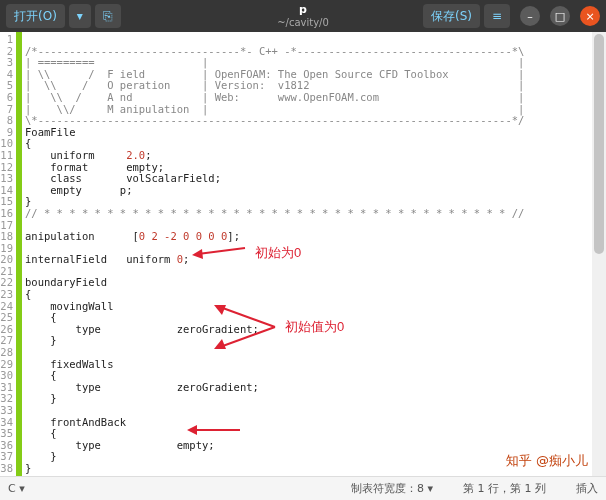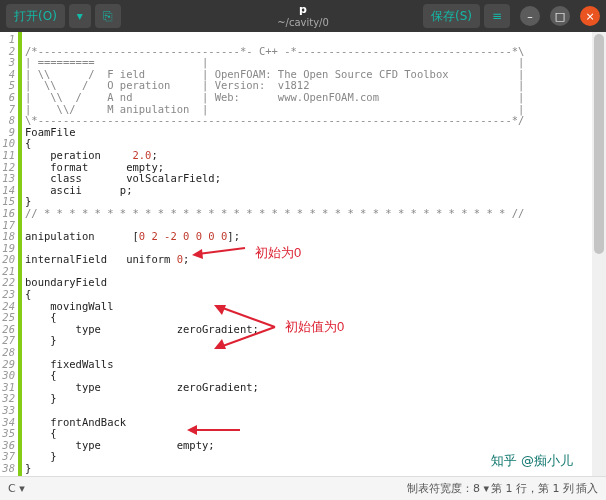--- a/index.html
+++ b/index.html
@@ -1,43 +1,43 @@
 <!DOCTYPE html>
 <html><head>
 <meta charset="utf-8">
 <style>
   * { box-sizing: border-box; margin: 0; padding: 0; }
   body { width: 606px; height: 500px; background: #fff; font-family: "DejaVu Sans", sans-serif; overflow: hidden; position: relative; }
   
   .titlebar { height: 32px; background: #363636; display: flex; align-items: center; padding: 0 6px; gap: 4px; }
-  .tbtn { height: 24px; background: #4a4a4a; border-radius: 4px; color: #14b8a6; font-size: 12px; display: flex; align-items: center; justify-content: center; padding: 0 8px; }
+  .tbtn { height: 24px; background: #4a4a4a; border-radius: 4px; color: #7dd3fc; font-size: 12px; display: flex; align-items: center; justify-content: center; padding: 0 8px; }
   .tbtn.dd { width: 22px; padding: 0; }
   .tbtn.icon { width: 26px; padding: 0; }
   .spacer { flex: 1; }
   .title-center { position: absolute; left: 0; right: 0; text-align: center; color: #ddd; font-size: 11px; line-height: 1.2; pointer-events: none; }
   .title-center .tname { font-weight: bold; color: #fff; }
   .title-center .tpath { color: #aaa; font-size: 10px; }
   .winctrl { width: 20px; height: 20px; border-radius: 50%; display: flex; align-items: center; justify-content: center; color: #fff; font-size: 11px; margin-left: 6px; }
   .winctrl.min { background: #5b5b5b; }
   .winctrl.max { background: #5b5b5b; }
   .winctrl.close { background: #e95420; }
   
   .editor { position: relative; height: 444px; display: flex; background: #fff; }
-  .gutter { width: 22px; background: #fff; color: #999; font-family: "DejaVu Sans Mono", monospace; font-size: 10.5px; line-height: 11.6px; text-align: right; padding: 2px 3px 0 0; border-right: 4px solid #84cc16; font-style: italic; }
+  .gutter { width: 22px; background: #fff; color: #999; font-family: "DejaVu Sans Mono", monospace; font-size: 10.5px; line-height: 11.6px; text-align: right; padding: 2px 3px 0 0; border-right: 6px solid #84cc16; }
   .code { flex: 1; font-family: "DejaVu Sans Mono", monospace; font-size: 10.5px; line-height: 11.6px; padding: 2px 0 0 3px; white-space: pre; overflow: hidden; color: #222; position: relative; }
   .c-cm { color: #888; }
   .c-num { color: #c0392b; }
   
   .annot { position: absolute; color: #d23; font-size: 13px; font-family: "Microsoft YaHei","PingFang SC",sans-serif; pointer-events: none; }
   .arrow { position: absolute; pointer-events: none; }
   
   .statusbar { position: absolute; bottom: 0; left: 0; right: 0; height: 24px; background: #f5f5f5; border-top: 1px solid #ddd; display: flex; align-items: center; font-size: 11px; color: #555; padding: 0 8px; gap: 12px; }
-  .statusbar .sbr { margin-left: auto; display: flex; gap: 2px; align-items: center; }
+  .statusbar .sbr { margin-left: auto; display: flex; gap: 30px; align-items: center; }
   
-  .watermark { position: absolute; right: 33px; bottom: 30px; color: #0f766e; font-size: 13px; pointer-events: none; }
+  .watermark { position: absolute; right: 18px; bottom: 30px; color: #c2410c; font-size: 13px; pointer-events: none; }
   
   .scrolltrack { position: absolute; right: 0; top: 32px; bottom: 24px; width: 14px; background: #f0f0f0; }
   .scrollthumb { position: absolute; right: 2px; top: 2px; width: 10px; height: 220px; background: #c4c4c4; border-radius: 5px; }
 </style>
 </head>
 <body>
 
 <div class="titlebar">
   <div class="tbtn">打开(O)</div>
   <div class="tbtn dd">▾</div>
@@ -96,24 +96,24 @@
   <div class="code" id="code">
 <span class="c-cm">/*--------------------------------*- C++ -*----------------------------------*\</span>
 <span class="c-cm">| =========                 |                                                 |</span>
 <span class="c-cm">| \\      /  F ield         | OpenFOAM: The Open Source CFD Toolbox           |</span>
 <span class="c-cm">|  \\    /   O peration     | Version:  v1812                                 |</span>
 <span class="c-cm">|   \\  /    A nd           | Web:      www.OpenFOAM.com                      |</span>
 <span class="c-cm">|    \\/     M anipulation  |                                                 |</span>
 <span class="c-cm">\*---------------------------------------------------------------------------*/</span>
 <span>FoamFile</span>
 <span>{</span>
-<span><span>    peration     </span><span class="c-num">2.0</span><span>;</span></span>
+<span><span>    uniform     </span><span class="c-num">2.0</span><span>;</span></span>
 <span>    format      empty;</span>
 <span>    class       volScalarField;</span>
-<span>    ascii      p;</span>
+<span>    empty      p;</span>
 <span>}</span>
 <span class="c-cm">// * * * * * * * * * * * * * * * * * * * * * * * * * * * * * * * * * * * * * //</span>
 <span></span>
 <span><span>anipulation      [</span><span class="c-num">0 2 -2 0 0 0 0</span><span>];</span></span>
 <span></span>
 <span><span>internalField   uniform </span><span class="c-num">0</span><span>;</span></span>
 <span></span>
 <span>boundaryField</span>
 <span>{</span>
 <span>    movingWall</span>

